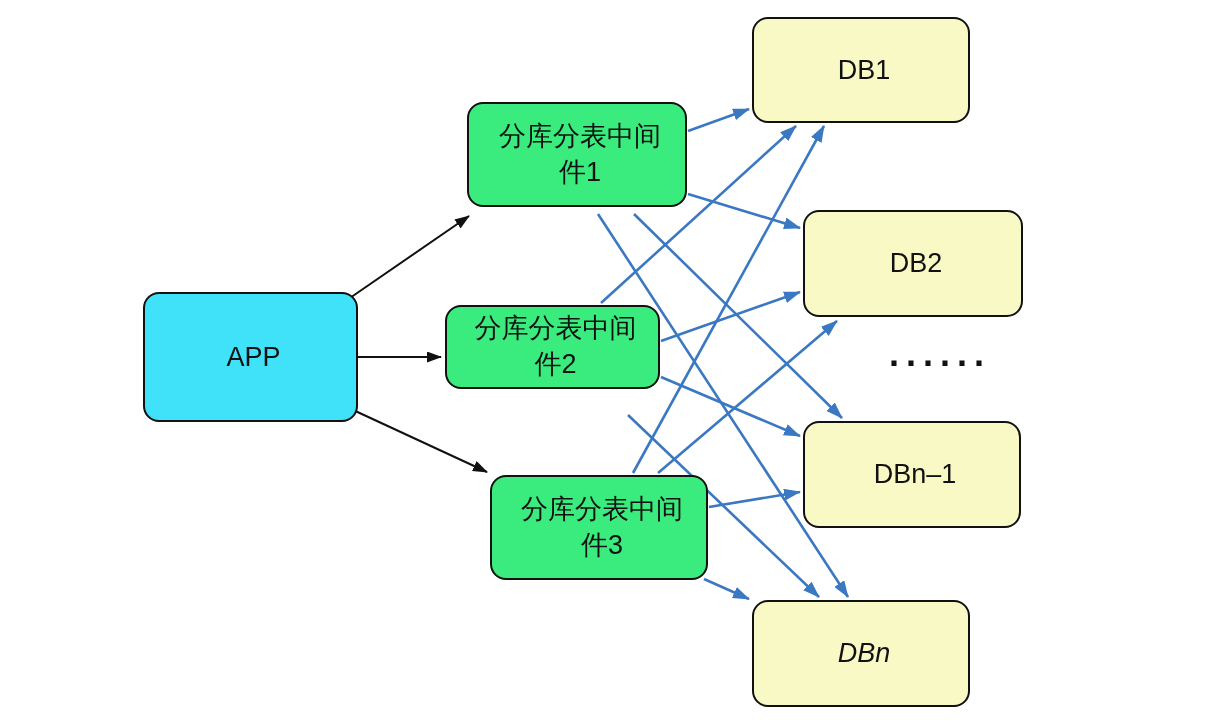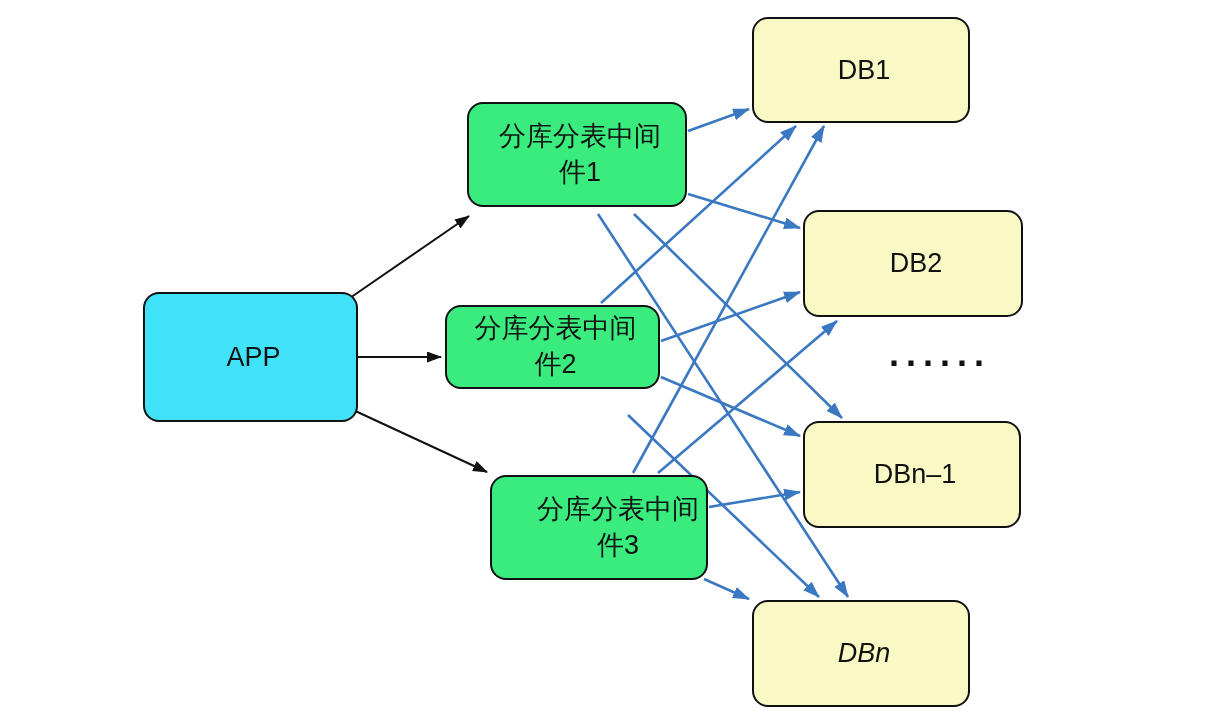--- a/index.html
+++ b/index.html
@@ -88,21 +88,21 @@
   <div id="ellipsis">......</div>
 <div class="node app" style="left: 143px; top: 292px; width: 215px; height: 130px;">
       <span class="label">APP</span>
     </div>
     <div class="node middleware" style="left: 467px; top: 102px; width: 220px; height: 105px;">
       <span class="label">分库分表中间件1</span>
     </div>
     <div class="node middleware" style="left: 445px; top: 305px; width: 215px; height: 84px;">
       <span class="label">分库分表中间件2</span>
     </div>
-    <div class="node middleware" style="left: 490px; top: 475px; width: 218px; height: 105px; justify-content: flex-end;">
+    <div class="node middleware" style="left: 490px; top: 475px; width: 218px; height: 105px;">
       <span class="label">分库分表中间件3</span>
     </div>
     <div class="node db" style="left: 752px; top: 17px; width: 218px; height: 106px;">
       <span class="label">DB1</span>
     </div>
     <div class="node db" style="left: 803px; top: 210px; width: 220px; height: 107px;">
       <span class="label">DB2</span>
     </div>
     <div class="node db" style="left: 803px; top: 421px; width: 218px; height: 107px;">
       <span class="label">DBn–1</span>

